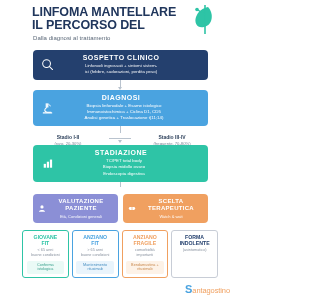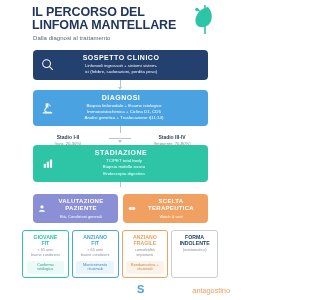--- a/index.html
+++ b/index.html
@@ -109,31 +109,31 @@
   .c-orange .c-tag { background:#fdf2e7; color:#c88a50; }
   .c-navy { border-color:#c8cdd6; }
   .c-navy .c-t { color:#24406e; }
 
   
   .logo {
     position:absolute; right:10px; bottom:5px;
     display:flex; align-items:baseline;
   }
   .logo-s { color:#4aa3e0; font-size:11px; font-weight:bold; line-height:9px; }
-  .logo-t { color:#f0a060; font-size:7.5px; letter-spacing:-0.1px;margin-left:48px; }
+  .logo-t { color:#f0a060; font-size:7.5px; letter-spacing:-0.1px; }
 </style>
 </head>
 <body>
 
 <div class="page">
 
   <div class="header">
     <div class="title">
+      <div>LINFOMA MANTELLARE</div>
       <div>IL PERCORSO DEL</div>
-      <div>LINFOMA MANTELLARE</div>
     </div>
     <div class="subtitle">Dalla diagnosi al trattamento</div>
     <div class="leaf">
       <svg viewBox="0 0 26 32" width="26" height="32">
         <path d="M20 4 C26 10, 25 22, 16 24 C9 25.5, 6 20, 8 14 C10 8, 15 5, 20 4 Z" fill="#2ec4a6"></path>
         <path d="M17 2 L17 31" stroke="#2ec4a6" stroke-width="1.6" fill="none"></path>
         <path d="M17 12 L10 7" stroke="#2ec4a6" stroke-width="1.4" fill="none"></path>
         <circle cx="9" cy="6.5" r="1.8" fill="#2ec4a6"></circle>
       </svg>
     </div>

